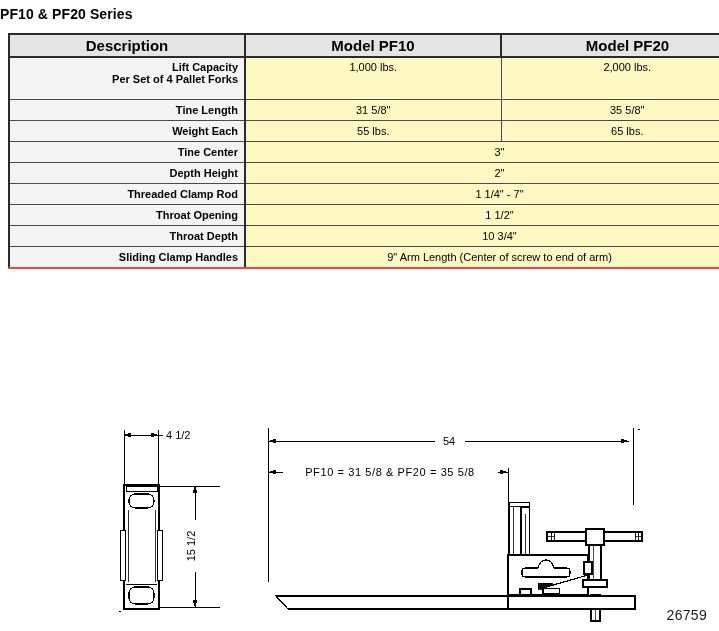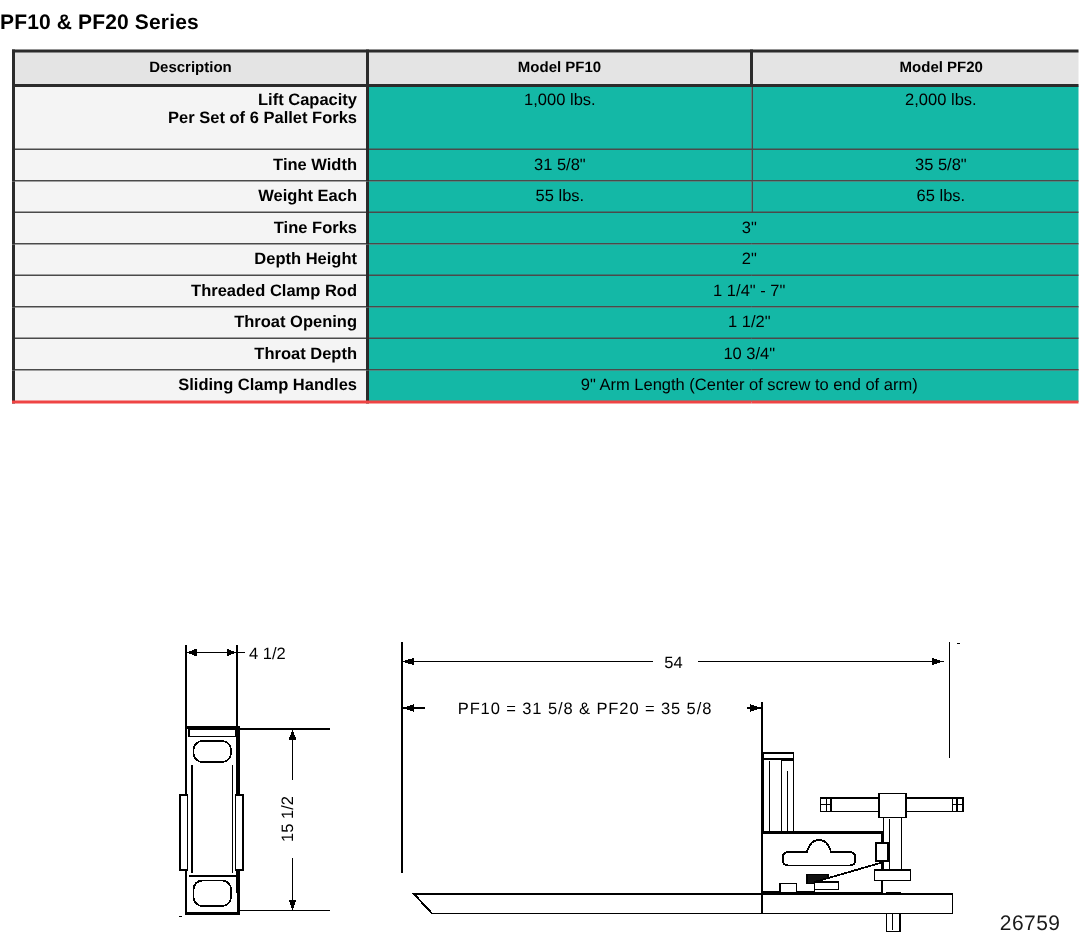--- a/index.html
+++ b/index.html
@@ -43,39 +43,39 @@
   table.spec td, table.spec th {
     border: 1px solid #4a4a4a;
     padding: 0 6px;
     height: 20px;
     vertical-align: middle;
   }
   table.spec thead th {
     background: #e4e4e4;
     font-weight: bold;
     text-align: center;
-    font-size: 10px;
+    font-size: 15px;
     border: 2px solid #2b2b2b;
     height: 21px;
   }
   table.spec .desc-col {
     width: 222px;
     background: #f4f4f4;
     font-weight: bold;
     text-align: right;
     border-left: 2px solid #2b2b2b;
     border-right: 2px solid #2b2b2b;
   }
   table.spec thead th.desc-col {
     text-align: center;
     background: #e4e4e4;
   }
   table.spec .val {
     text-align: center;
-    background: #14b8a6;
+    background: #fef9c3;
   }
   table.spec .col-pf10 { width: 242px; }
   table.spec .col-pf20 { width: 239px; border-right: 2px solid #2b2b2b; }
   table.spec tr.first-row td { border-top: 2px solid #2b2b2b; }
   table.spec tr.last-row td { border-bottom: 2px solid #ef4444; }
   table.spec td.tall { height: 38px; vertical-align: top; padding-top: 3px; }
   table.spec td.tall.desc-col { vertical-align: top; }
   table.spec .line2 { display: block; }
   table.spec .val.merged { border-left: 1px solid #4a4a4a; }
 
@@ -110,42 +110,42 @@
       <tr>
         <th class="desc-col">Description</th>
         <th class="col-pf10">Model PF10</th>
         <th class="col-pf20">Model PF20</th>
       </tr>
     </thead>
     <tbody id="spec-body">
         <tr class="first-row">
           <td class="desc-col tall">
             <span class="line2">Lift Capacity</span>
-            <span class="line2">Per Set of 6 Pallet Forks</span>
+            <span class="line2">Per Set of 4 Pallet Forks</span>
           </td>
           <td class="val col-pf10 tall">1,000 lbs.</td>
           <td class="val col-pf20 tall">2,000 lbs.</td>
         </tr>
         <tr>
           <td class="desc-col">
-            <span class="line2">Tine Width</span>
+            <span class="line2">Tine Length</span>
           </td>
           <td class="val col-pf10">31 5/8"</td>
           <td class="val col-pf20">35 5/8"</td>
         </tr>
         <tr>
           <td class="desc-col">
             <span class="line2">Weight Each</span>
           </td>
           <td class="val col-pf10">55 lbs.</td>
           <td class="val col-pf20">65 lbs.</td>
         </tr>
         <tr>
           <td class="desc-col">
-            <span class="line2">Tine Forks</span>
+            <span class="line2">Tine Center</span>
           </td>
           <td class="val merged col-pf20" colspan="2">3"</td>
         </tr>
         <tr>
           <td class="desc-col">
             <span class="line2">Depth Height</span>
           </td>
           <td class="val merged col-pf20" colspan="2">2"</td>
         </tr>
         <tr>

